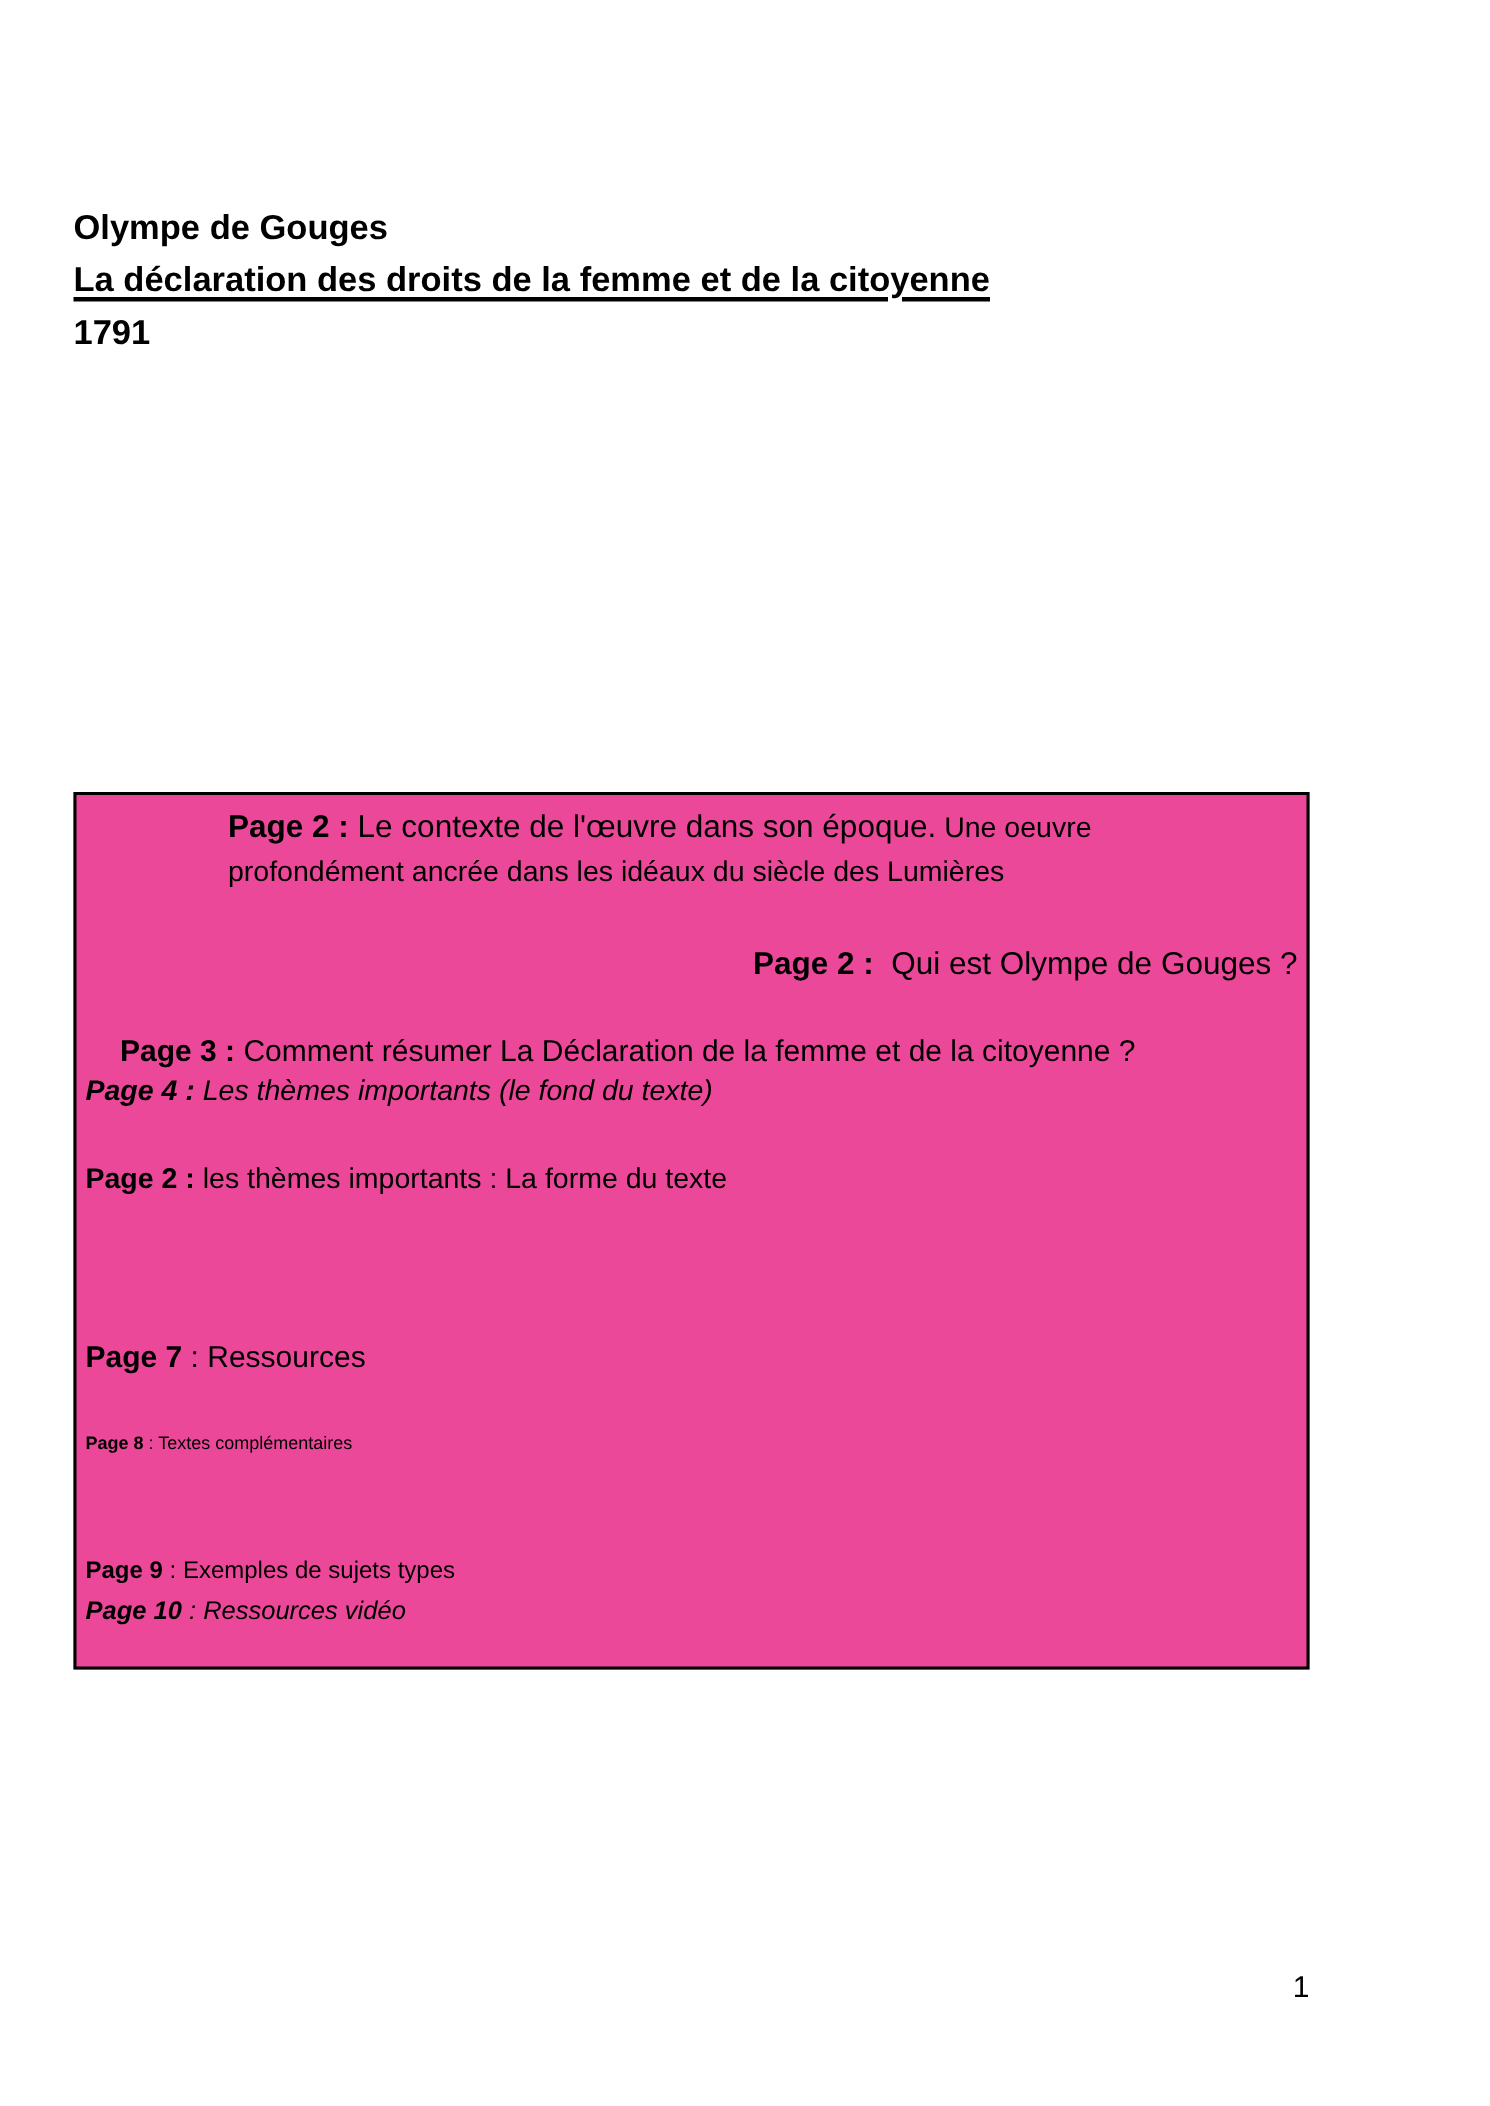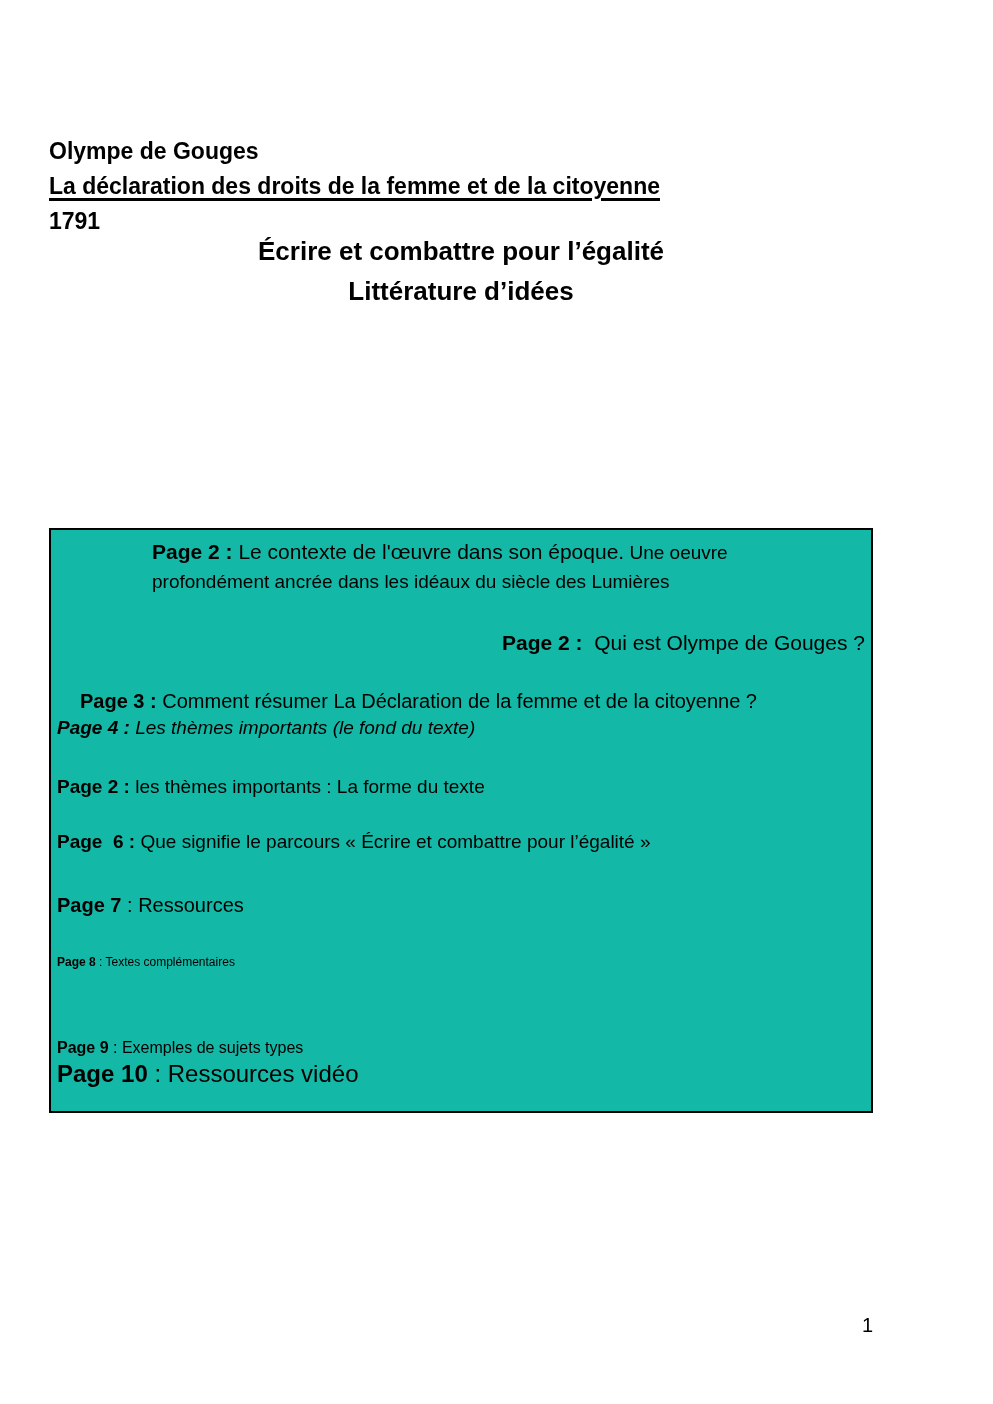--- a/index.html
+++ b/index.html
@@ -53,21 +53,21 @@
   }
 
   
   .toc-box {
     position: absolute;
     top: 528px;
     left: 49px;
     width: 824px;
     height: 585px;
     border: 2px solid #000000;
-    background: #14b8a6;
+    background: #ec4899;
   }
   .toc-inner {
     position: relative;
     width: 100%;
     height: 100%;
   }
   .toc-intro {
     position: absolute;
     top: 8px;
     left: 101px;
@@ -88,21 +88,21 @@
   }
   .toc-entry .lbl { font-weight: bold; }
   .e1 { top: 100px; font-size: 21px; text-align: right; }
   .e2 { top: 158px; font-size: 20px; margin-left: 23px; }
   .e3 { top: 185px; font-size: 19px; font-style: italic; }
   .e4 { top: 244px; font-size: 19px; }
   .e5 { top: 299px; font-size: 19px; }
   .e6 { top: 362px; font-size: 20px; }
   .e7 { top: 419px; font-size: 12px; }
   .e8 { top: 476px; font-size: 16px; margin-top: 29px; }
-  .e9 { top: 531px; font-size: 24px; }
+  .e9 { top: 531px; font-size: 17px; font-style: italic; }
 
   
   .footer {
     position: absolute;
     top: 1312px;
     left: 49px;
     width: 824px;
     text-align: right;
     font-size: 20px;
     line-height: 26px;
@@ -112,39 +112,34 @@
 <body>
 
 <div class="page">
 
   <div class="title-block">
     <div class="title-line">Olympe de Gouges</div>
     <div class="title-line underlined">La déclaration des droits de la femme et de la citoyenne</div>
     <div class="title-line">1791</div>
   </div>
 
-  <div class="subtitle-block">
-    <div class="subtitle-line">Écrire et combattre pour l’égalité</div>
-    <div class="subtitle-line">Littérature d’idées</div>
-  </div>
 
   <div class="toc-box">
     <div class="toc-inner">
 
       <div class="toc-intro"><span class="lbl">Page 2 :</span><span> Le contexte de l'œuvre dans son époque.</span><span class="small"> Une oeuvre profondément ancrée dans les idéaux du siècle des Lumières</span></div>
 
       <div class="toc-entry e1"><span class="lbl">Page 2 :</span><span>  Qui est Olympe de Gouges ?</span></div>
 
       <div class="toc-entry e2"><span class="lbl">Page 3 :</span><span> Comment résumer La Déclaration de la femme et de la citoyenne ?</span></div>
 
       <div class="toc-entry e3"><span class="lbl">Page 4 :</span><span> Les thèmes importants (le fond du texte)</span></div>
 
       <div class="toc-entry e4"><span class="lbl">Page 2 :</span><span> les thèmes importants : La forme du texte</span></div>
 
-      <div class="toc-entry e5"><span class="lbl">Page  6 :</span><span> Que signifie le parcours « Écrire et combattre pour l’égalité »</span></div>
 
       <div class="toc-entry e6"><span class="lbl">Page 7</span><span> : Ressources</span></div>
 
       <div class="toc-entry e7"><span class="lbl">Page 8</span><span> : Textes complémentaires</span></div>
 
       <div class="toc-entry e8"><span class="lbl">Page 9</span><span> : Exemples de sujets types</span></div>
 
       <div class="toc-entry e9"><span class="lbl">Page 10</span><span> : Ressources vidéo</span></div>
 
     </div>

